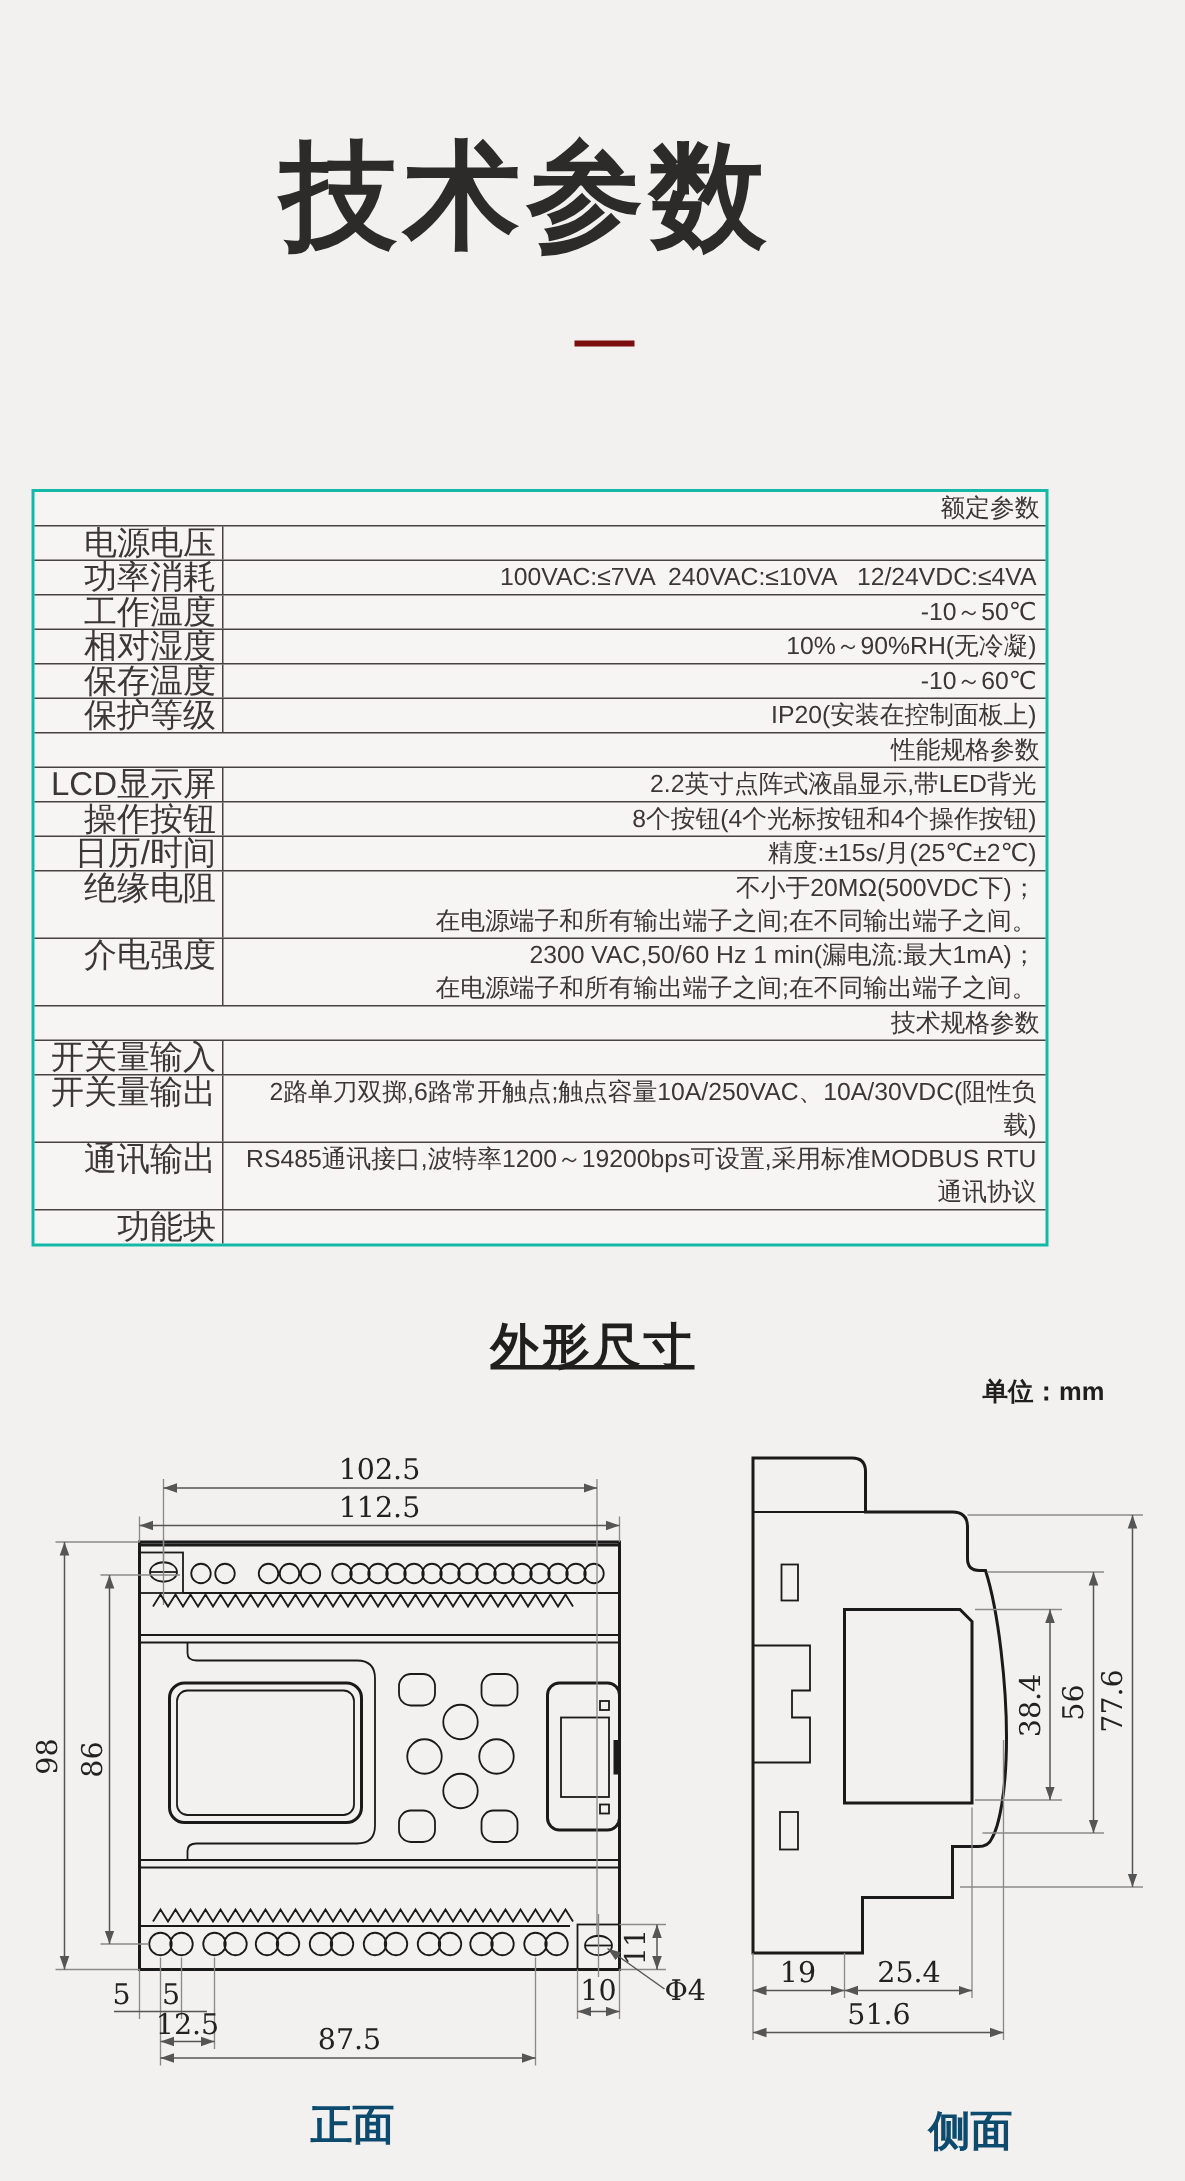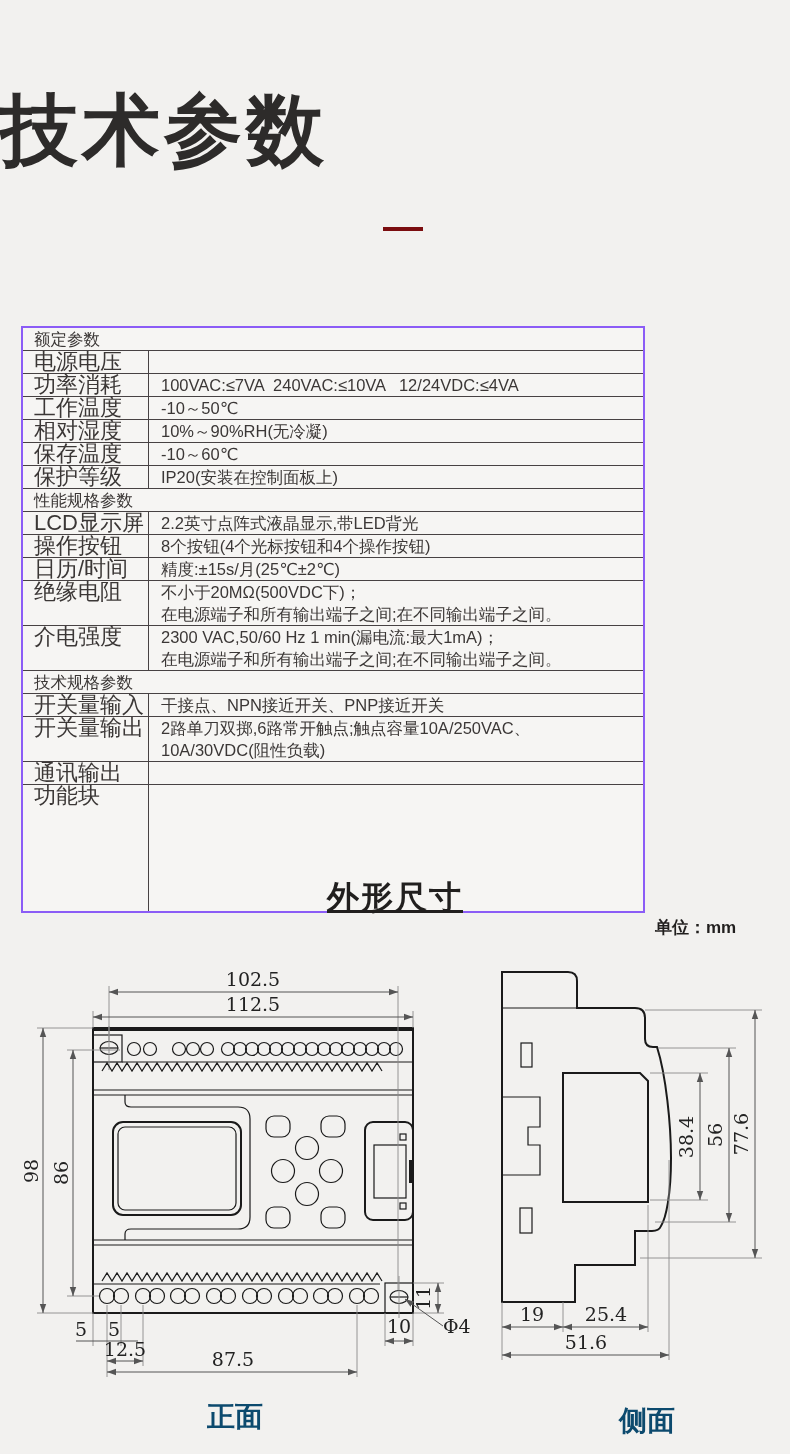--- a/index.html
+++ b/index.html
@@ -5,34 +5,35 @@
   html,body{margin:0;padding:0;}
   body{
     width:790px;height:1454px;position:relative;overflow:hidden;
     background:#f2f1ef;
     font-family:"Liberation Sans","DejaVu Sans",sans-serif;
     color:#3b3736;
   }
   
   .page-title{
     position:absolute;top:88px;left:0;width:702px;
-    text-align:left;font-size:78px;font-weight:900;color:#2d2b2a;
+    text-align:center;font-size:78px;font-weight:900;color:#2d2b2a;
     letter-spacing:4px;margin:0;line-height:1.1;
   }
   .title-underline{
     position:absolute;top:227px;left:383px;width:40px;height:4px;background:#7b0d0f;
   }
   
   .spec-table{
-    position:absolute;left:21px;top:326px;width:624px;
-    border:2px solid #8b5cf6;background:#f6f5f3;
+    position:absolute;left:21px;top:326px;width:678px;
+    border:2px solid #14b8a6;background:#f6f5f3;
     box-sizing:border-box;
+    text-align:right;
   }
   .trow{display:flex;border-bottom:1.5px solid #474243;}
-  .trow:last-child{border-bottom:none;flex-direction:column;}
+  .trow:last-child{border-bottom:none;}
   .tlabel{
     width:126px;flex:0 0 126px;border-right:1.5px solid #474243;
     padding:0 4px 0 11px;font-size:22px;line-height:22px;
     white-space:nowrap;box-sizing:border-box;
   }
   .tvalue{
     flex:1;padding:0 6px 0 12px;font-size:16.5px;line-height:22px;
     white-space:pre-wrap;box-sizing:border-box;
   }
   .trow.section .tsection{
@@ -114,28 +115,28 @@
   <div class="trow">
       <div class="tlabel">介电强度</div>
       <div class="tvalue">2300 VAC,50/60 Hz 1 min(漏电流:最大1mA)；
 在电源端子和所有输出端子之间;在不同输出端子之间。</div>
     </div>
   <div class="trow section">
       <div class="tsection">技术规格参数</div>
     </div>
   <div class="trow">
       <div class="tlabel">开关量输入</div>
-      <div class="tvalue">干接点、NPN接近开关、PNP接近开关</div>
     </div>
   <div class="trow">
       <div class="tlabel">开关量输出</div>
       <div class="tvalue">2路单刀双掷,6路常开触点;触点容量10A/250VAC、10A/30VDC(阻性负载)</div>
     </div>
   <div class="trow">
       <div class="tlabel">通讯输出</div>
+      <div class="tvalue">RS485通讯接口,波特率1200～19200bps可设置,采用标准MODBUS RTU通讯协议</div>
     </div>
   <div class="trow">
       <div class="tlabel">功能块</div>
     </div>
 </div>
 
 <h2 class="dim-heading">外形尺寸</h2>
 <div class="dim-unit">单位：mm</div>
 
 <svg class="drawing" width="790" height="445" viewBox="0 940 790 445" xmlns="http://www.w3.org/2000/svg">

